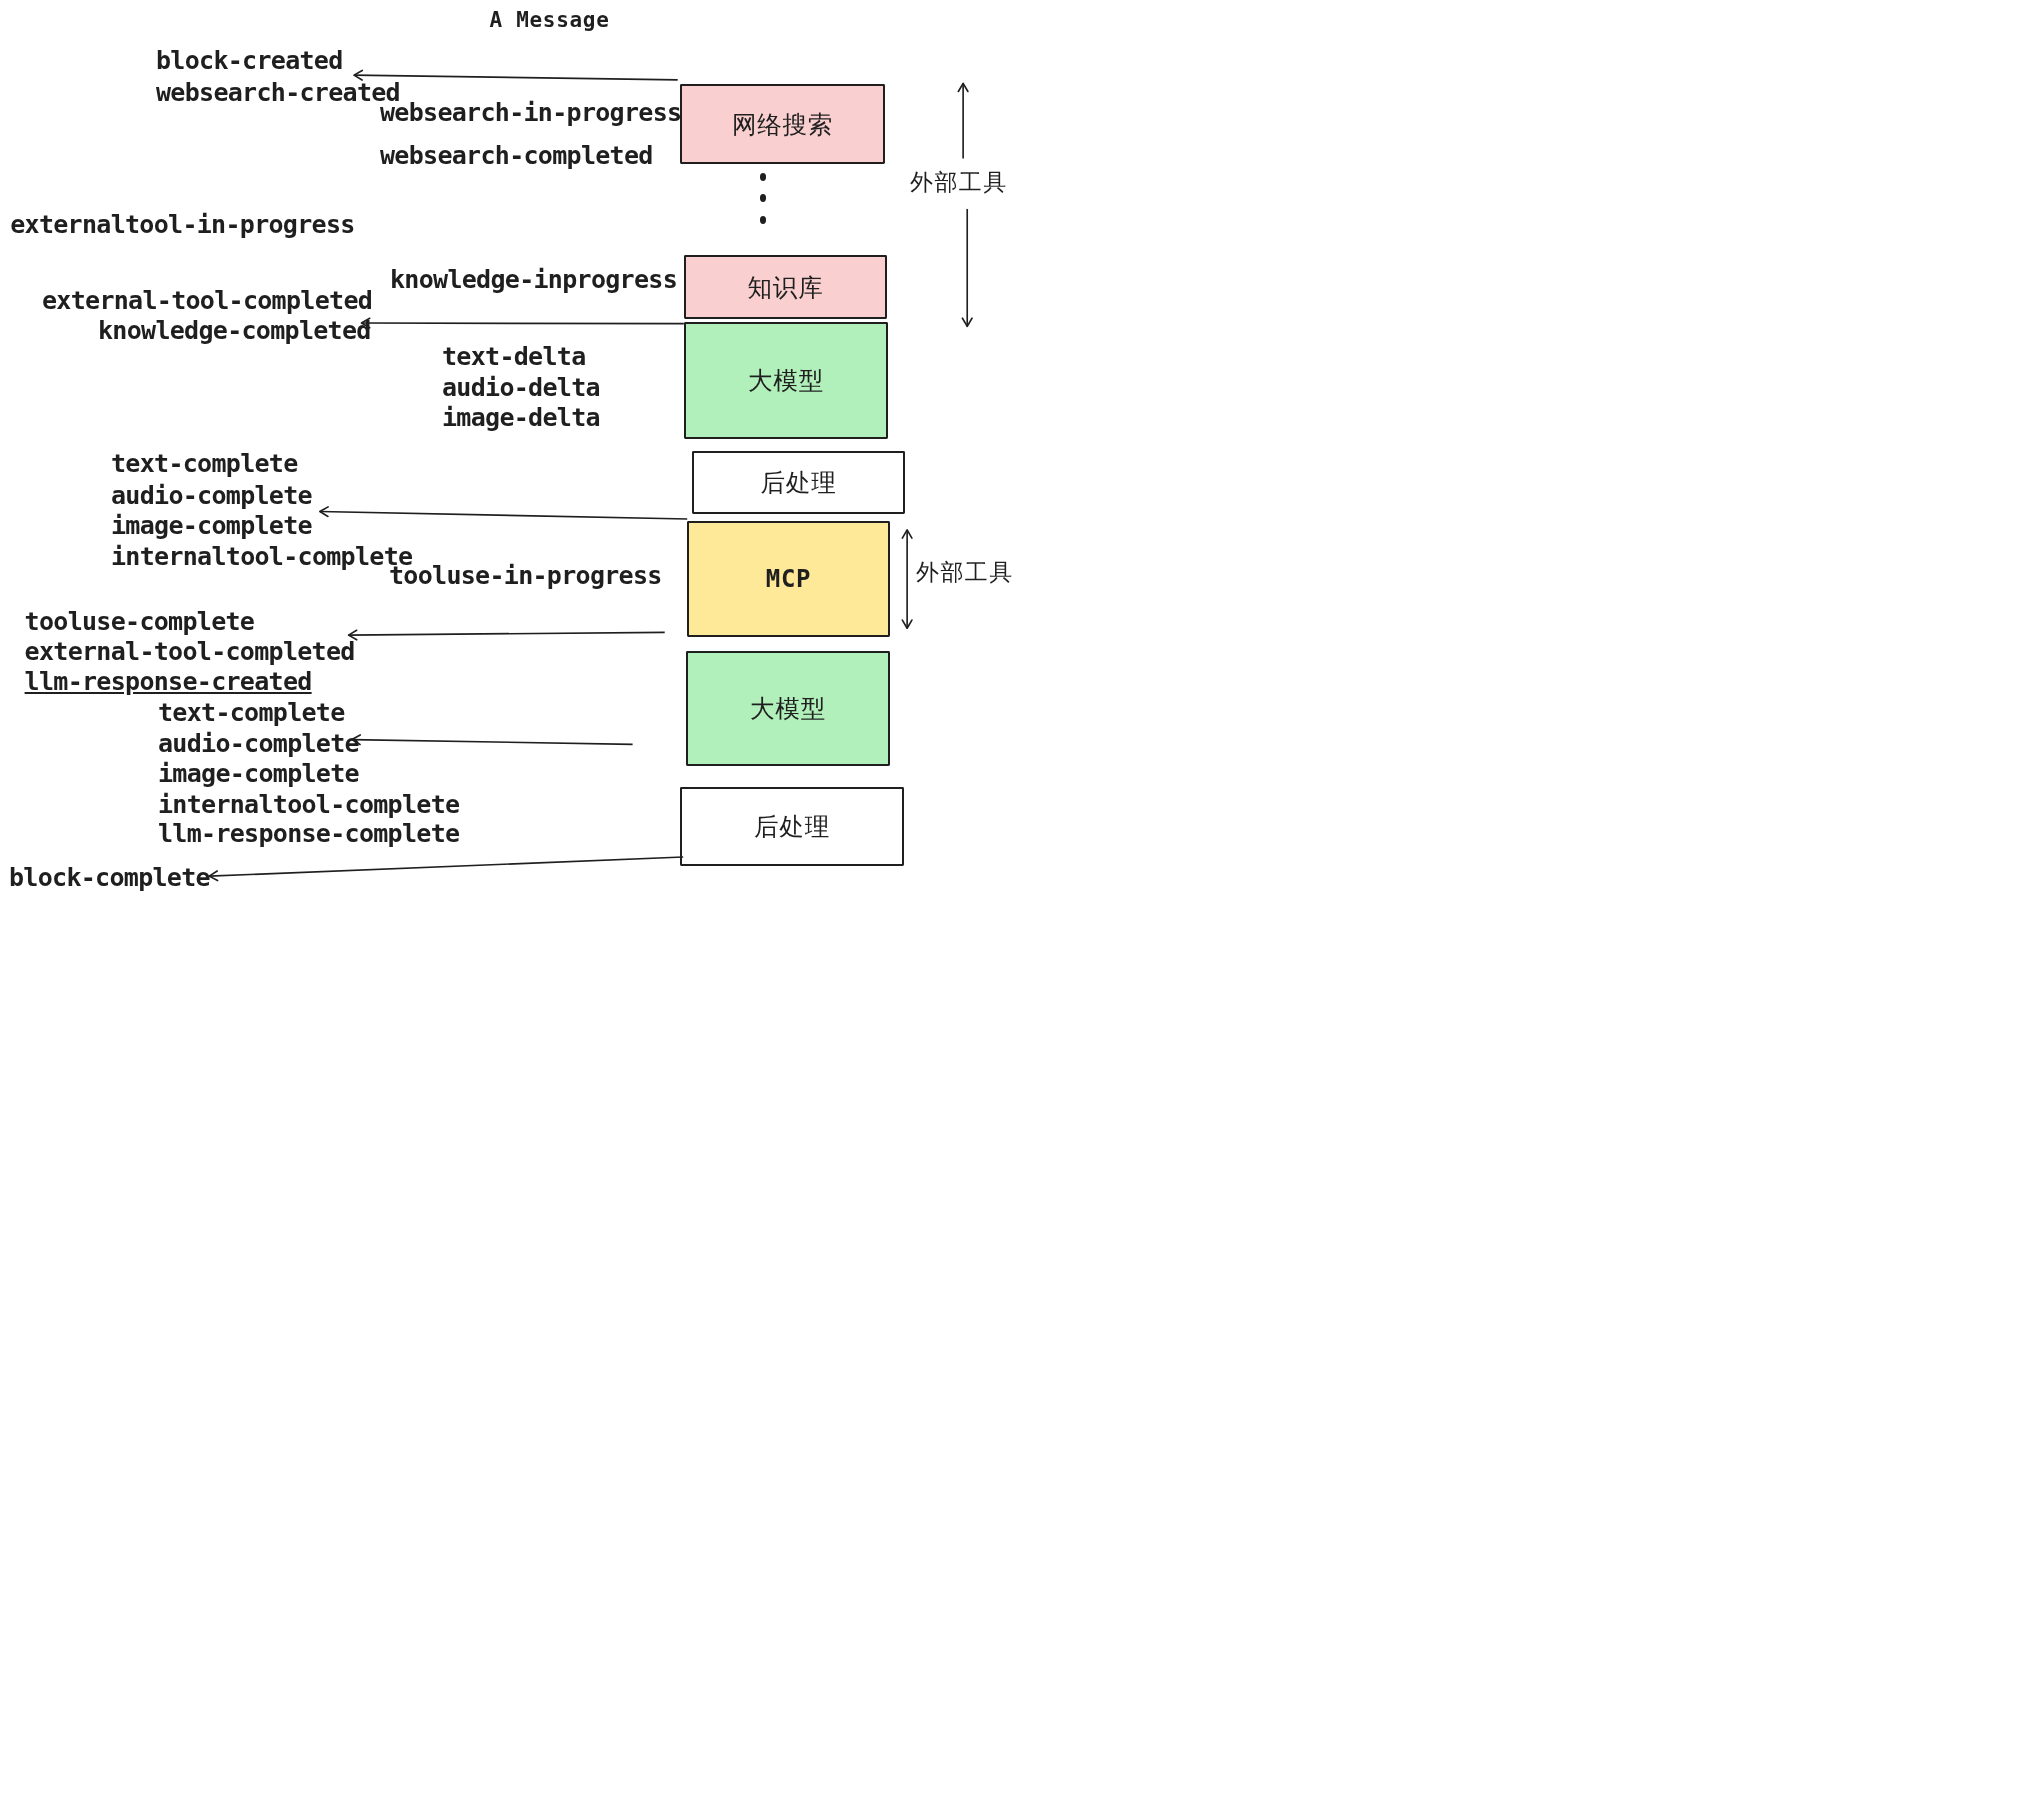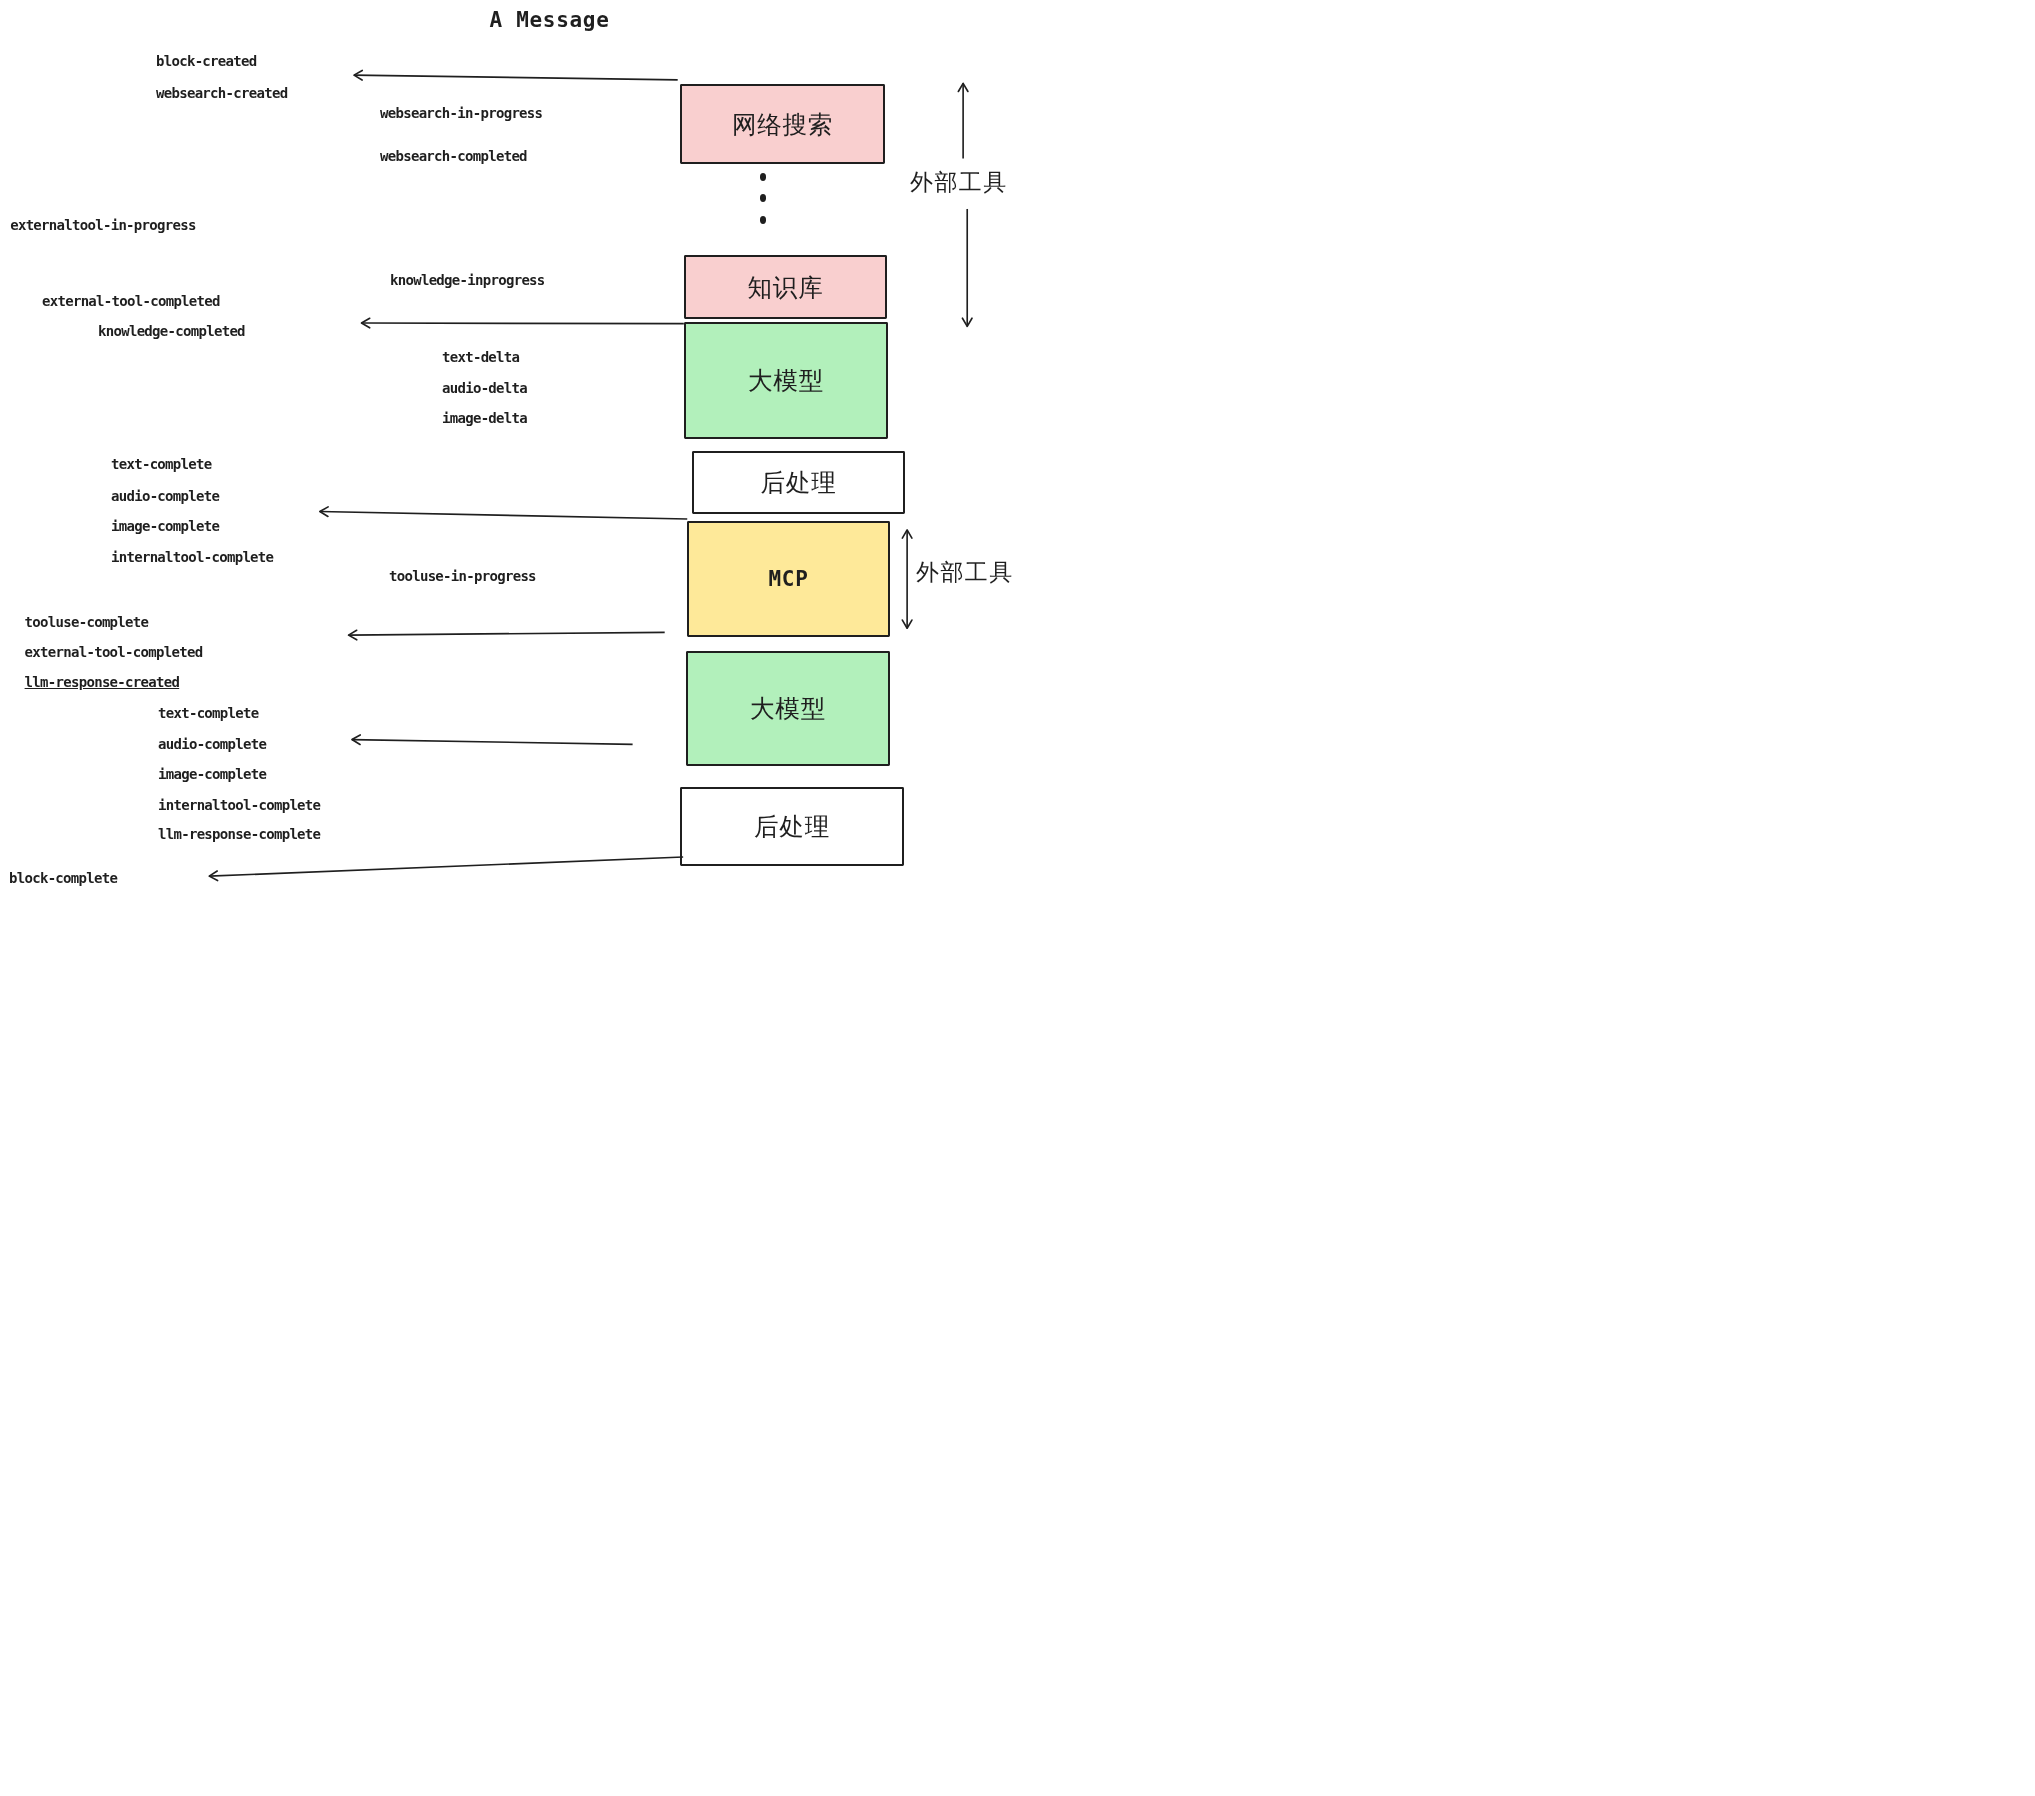--- a/index.html
+++ b/index.html
@@ -22,21 +22,21 @@
     top: 8.2px;
     width: 225px;
     text-align: center;
     font-size: 21px;
     font-weight: bold;
     letter-spacing: 0.7px;
     white-space: nowrap;
   }
   .ev {
     position: absolute;
-    font-size: 14px;
+    font-size: 25px;
     font-weight: bold;
     line-height: 26px;
     letter-spacing: -0.7px;
     white-space: nowrap;
   }
   .box {
     position: absolute;
     border: 2px solid #1f1f1f;
     border-radius: 1.4px;
     background: #ffffff;
@@ -46,21 +46,21 @@
   }
   .box span {
     font-family: "DejaVu Sans", "Liberation Sans", sans-serif;
     font-size: 24.6px;
     font-weight: 500;
     letter-spacing: 0.7px;
     white-space: nowrap;
   }
   .box.mono span {
     font-family: "DejaVu Sans Mono", "Liberation Mono", monospace;
-    font-size: 21px;
+    font-size: 24px;
     font-weight: bold;
   }
   .side-label {
     position: absolute;
     font-family: "DejaVu Sans", "Liberation Sans", sans-serif;
     font-size: 23px;
     font-weight: 500;
     letter-spacing: 1.4px;
     white-space: nowrap;
     background: #ffffff;

